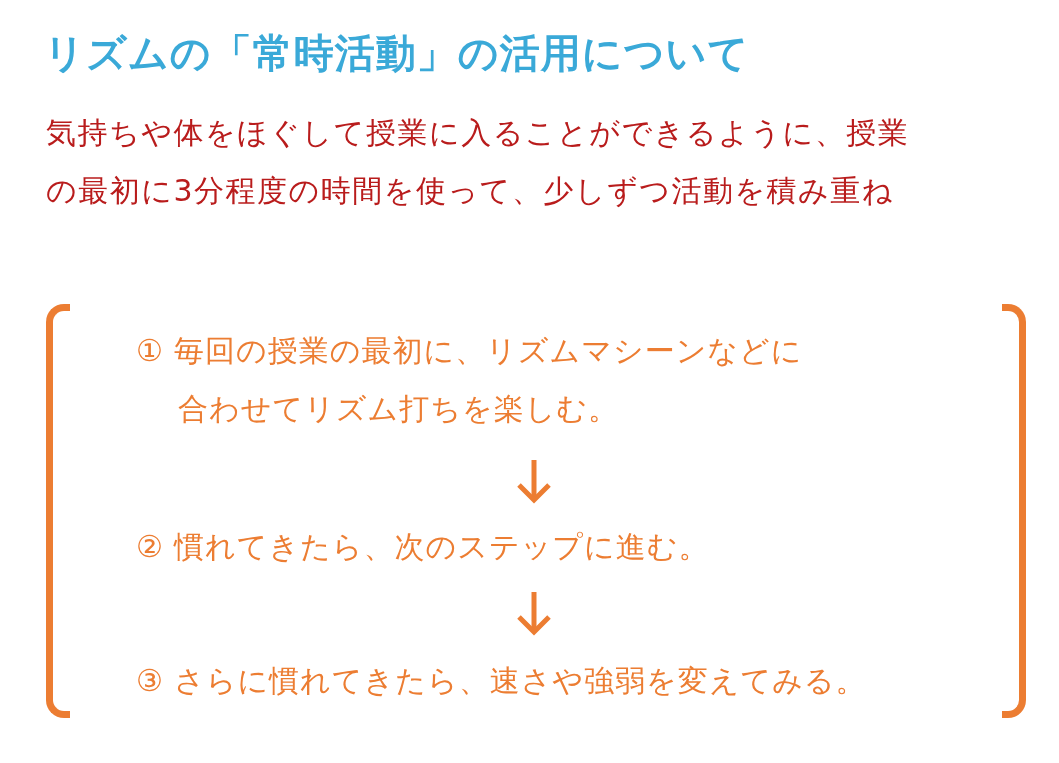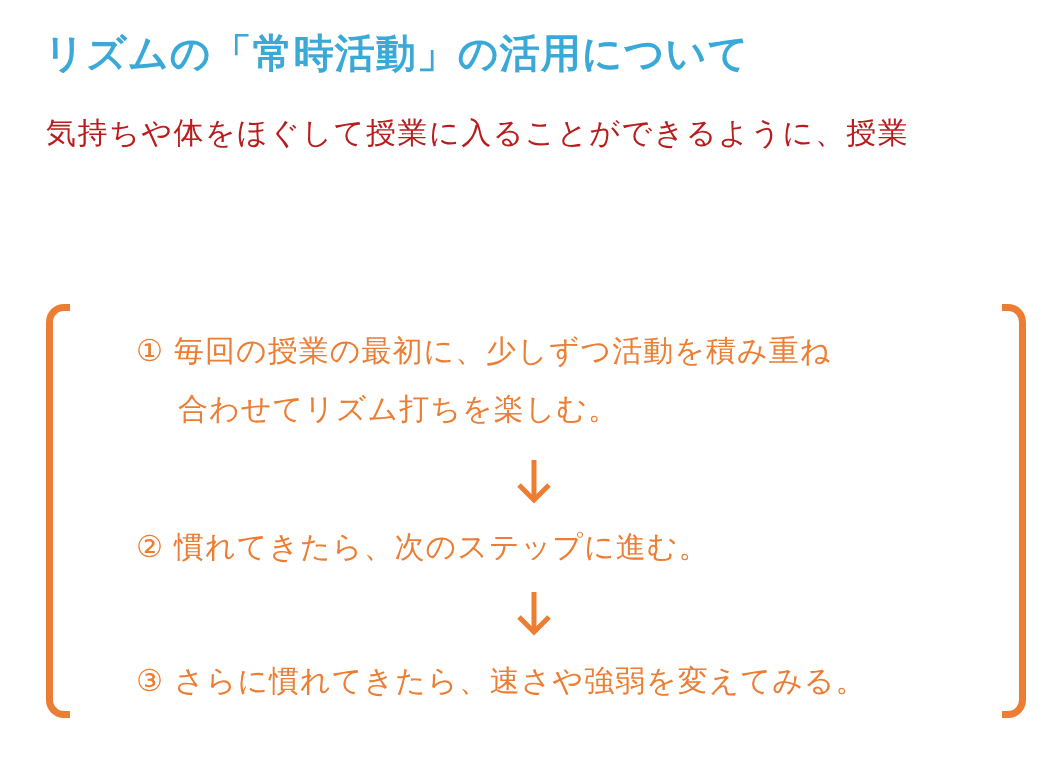--- a/index.html
+++ b/index.html
@@ -80,28 +80,29 @@
       height: 46px;
     }
   </style>
 </head>
 <body>
 
 <h1 class="title">リズムの「常時活動」の活用について</h1>
 
 <p class="intro">
   <span class="line">気持ちや体をほぐして授業に入ることができるように、授業</span>
+  <span class="line">の最初に3分程度の時間を使って、少しずつ活動を積み重ね</span>
 </p>
 
 <div class="bracket bracket-left"></div>
 <div class="bracket bracket-right"></div>
 
 <div class="step" style="top:322px;">
   <span class="first">
-    <span class="num">①</span><span>毎回の授業の最初に、少しずつ活動を積み重ね</span>
+    <span class="num">①</span><span>毎回の授業の最初に、リズムマシーンなどに</span>
   </span>
   <span class="cont">合わせてリズム打ちを楽しむ。</span>
 </div>
 
 <svg class="arrow" style="top:458px;" viewBox="0 0 36 46">
   <line x1="18" y1="2" x2="18" y2="40" stroke="#ec7d32" stroke-width="5"></line>
   <polyline points="3,27 18,42 33,27" fill="none" stroke="#ec7d32" stroke-width="5" stroke-linejoin="miter"></polyline>
 </svg>
 
 <div class="step" style="top:518px;">

